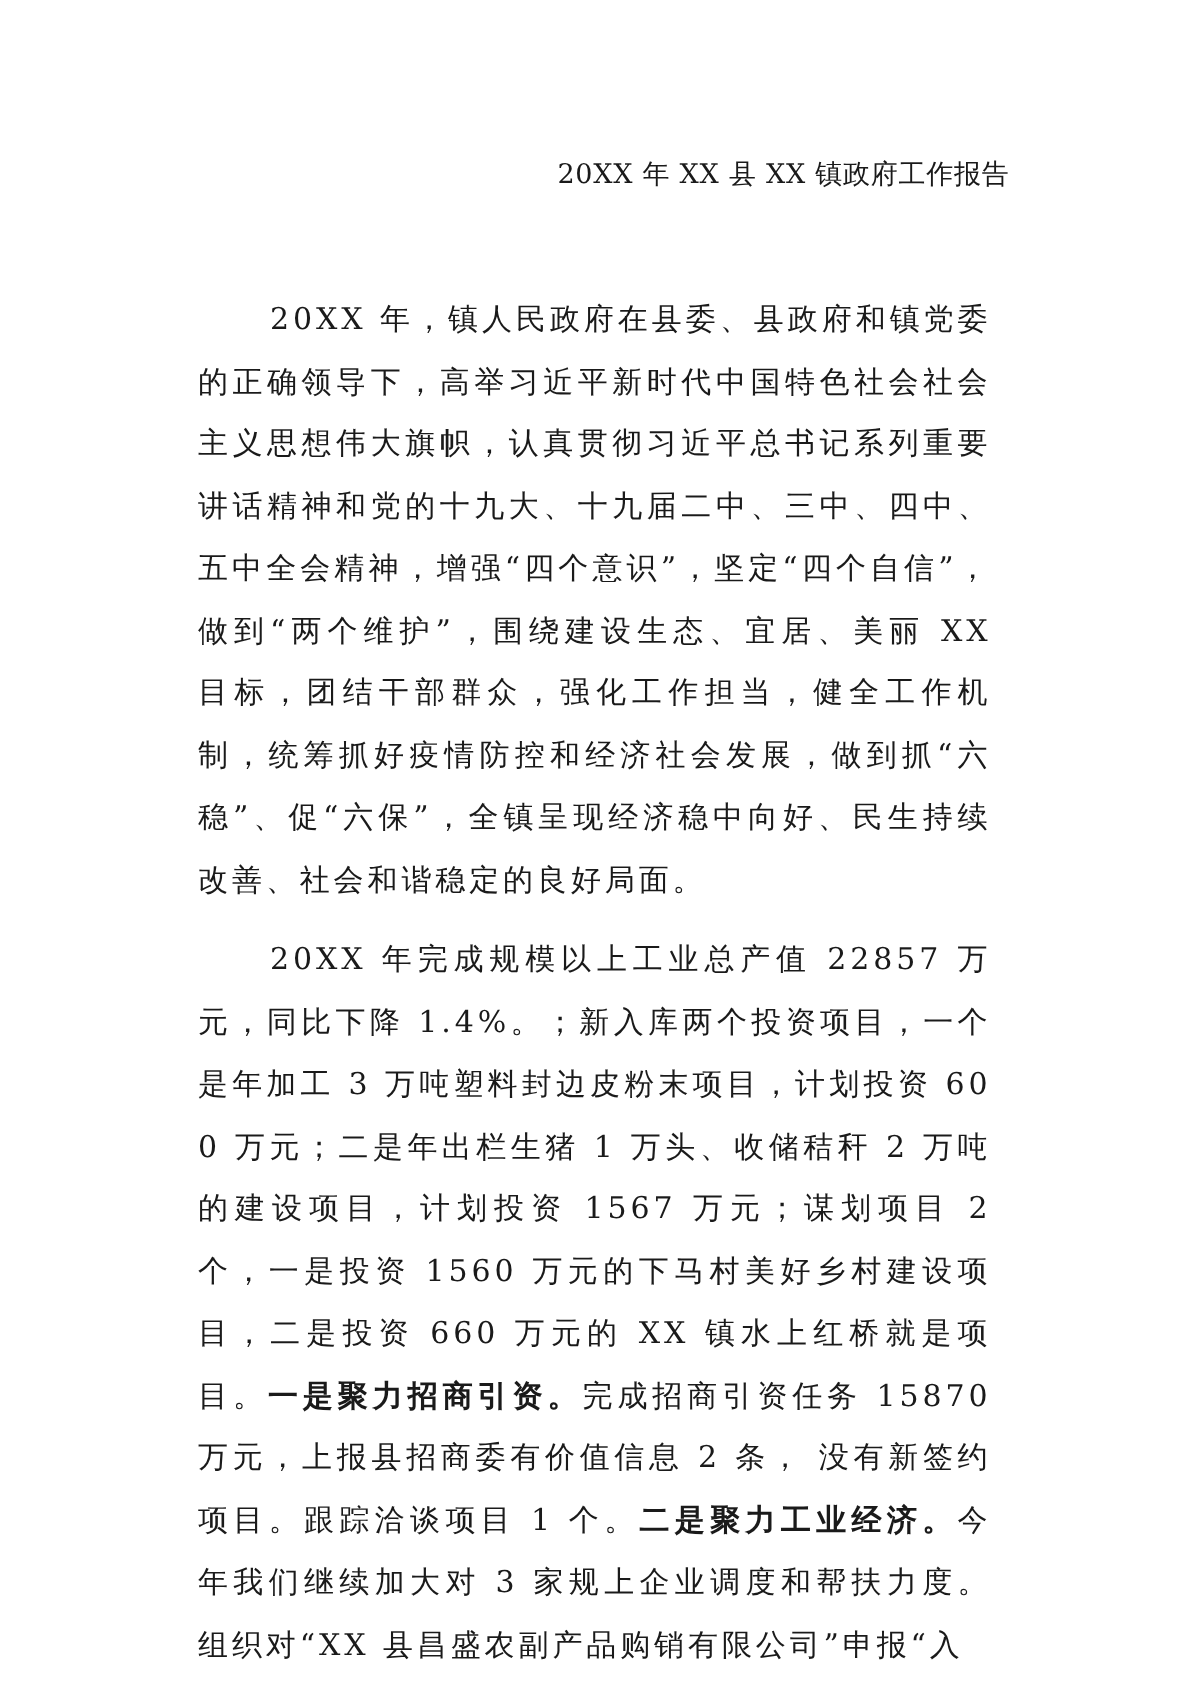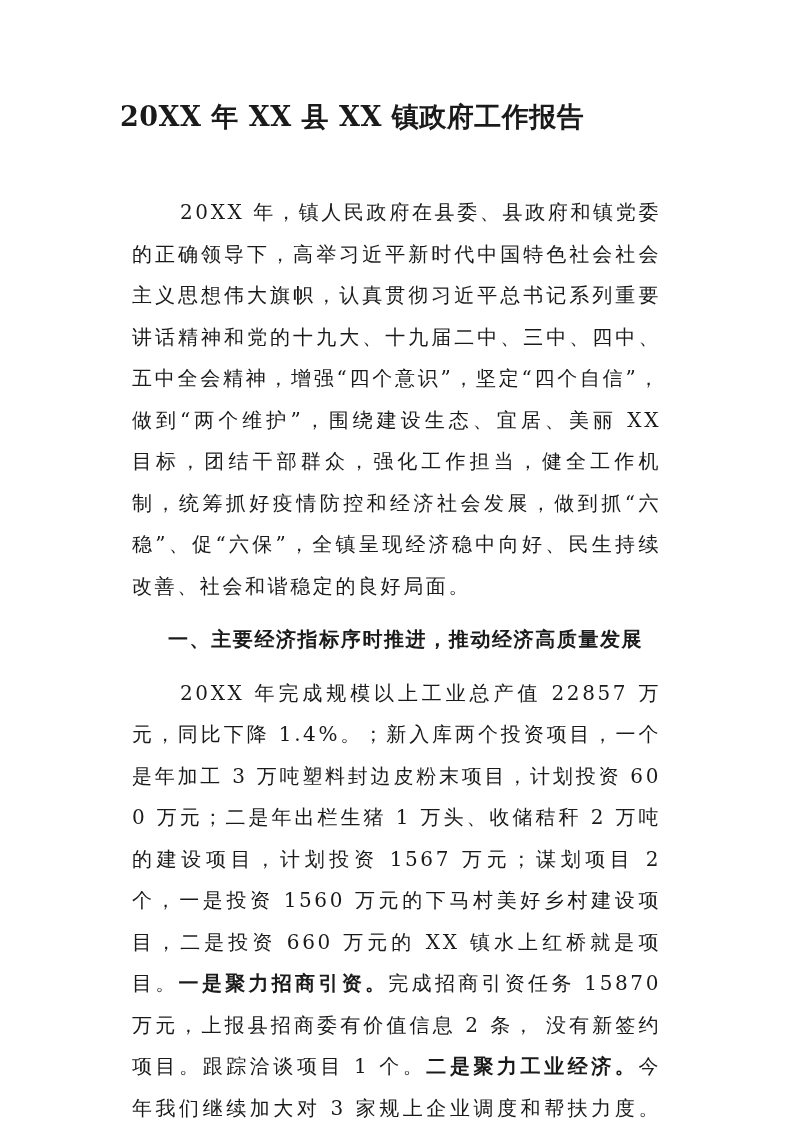--- a/index.html
+++ b/index.html
@@ -19,25 +19,25 @@
       position: absolute;
       left: 120px;
       top: 0;
       width: 553px;
     }
     .doc-title {
       position: absolute;
       top: 100px;
       left: 0;
       width: 553px;
-      text-align: left;
-      font-size: 27px;
+      text-align: right;
+      font-size: 18px;
       line-height: 34px;
       letter-spacing: 0.5px;
-      font-weight: bold;
+      font-weight: normal;
       margin: 0;
     }
     .body-text {
       position: absolute;
       top: 180px;
       left: 0;
       width: 553px;
       font-size: 20px;
       line-height: 41.5px;
       text-align: justify;
@@ -61,17 +61,16 @@
   </style>
 </head>
 <body>
 
 <div class="page">
   <h1 class="doc-title">20XX 年 XX 县 XX 镇政府工作报告</h1>
 
   <div class="body-text">
     <p class="para">20XX 年，镇人民政府在县委、县政府和镇党委的正确领导下，高举习近平新时代中国特色社会社会主义思想伟大旗帜，认真贯彻习近平总书记系列重要讲话精神和党的十九大、十九届二中、三中、四中、五中全会精神，增强“四个意识”，坚定“四个自信”，做到“两个维护”，围绕建设生态、宜居、美丽 XX 目标，团结干部群众，强化工作担当，健全工作机制，统筹抓好疫情防控和经济社会发展，做到抓“六稳”、促“六保”，全镇呈现经济稳中向好、民生持续改善、社会和谐稳定的良好局面。</p>
 
-    <p class="heading">一、主要经济指标序时推进，推动经济高质量发展</p>
 
     <p class="para"><span>20XX 年完成规模以上工业总产值 22857 万元，同比下降 1.4%。；新入库两个投资项目，一个是年加工 3 万吨塑料封边皮粉末项目，计划投资 600 万元；二是年出栏生猪 1 万头、收储秸秆 2 万吨的建设项目，计划投资 1567 万元；谋划项目 2 个，一是投资 1560 万元的下马村美好乡村建设项目，二是投资 660 万元的 XX 镇水上红桥就是项目。</span><span class="bold">一是聚力招商引资。</span><span>完成招商引资任务 15870 万元，上报县招商委有价值信息 2 条， 没有新签约项目。跟踪洽谈项目 1 个。</span><span class="bold">二是聚力工业经济。</span><span>今年我们继续加大对 3 家规上企业调度和帮扶力度。组织对“XX 县昌盛农副产品购销有限公司”申报“入</span></p>
   </div>
 </div>
 
 </body></html>

